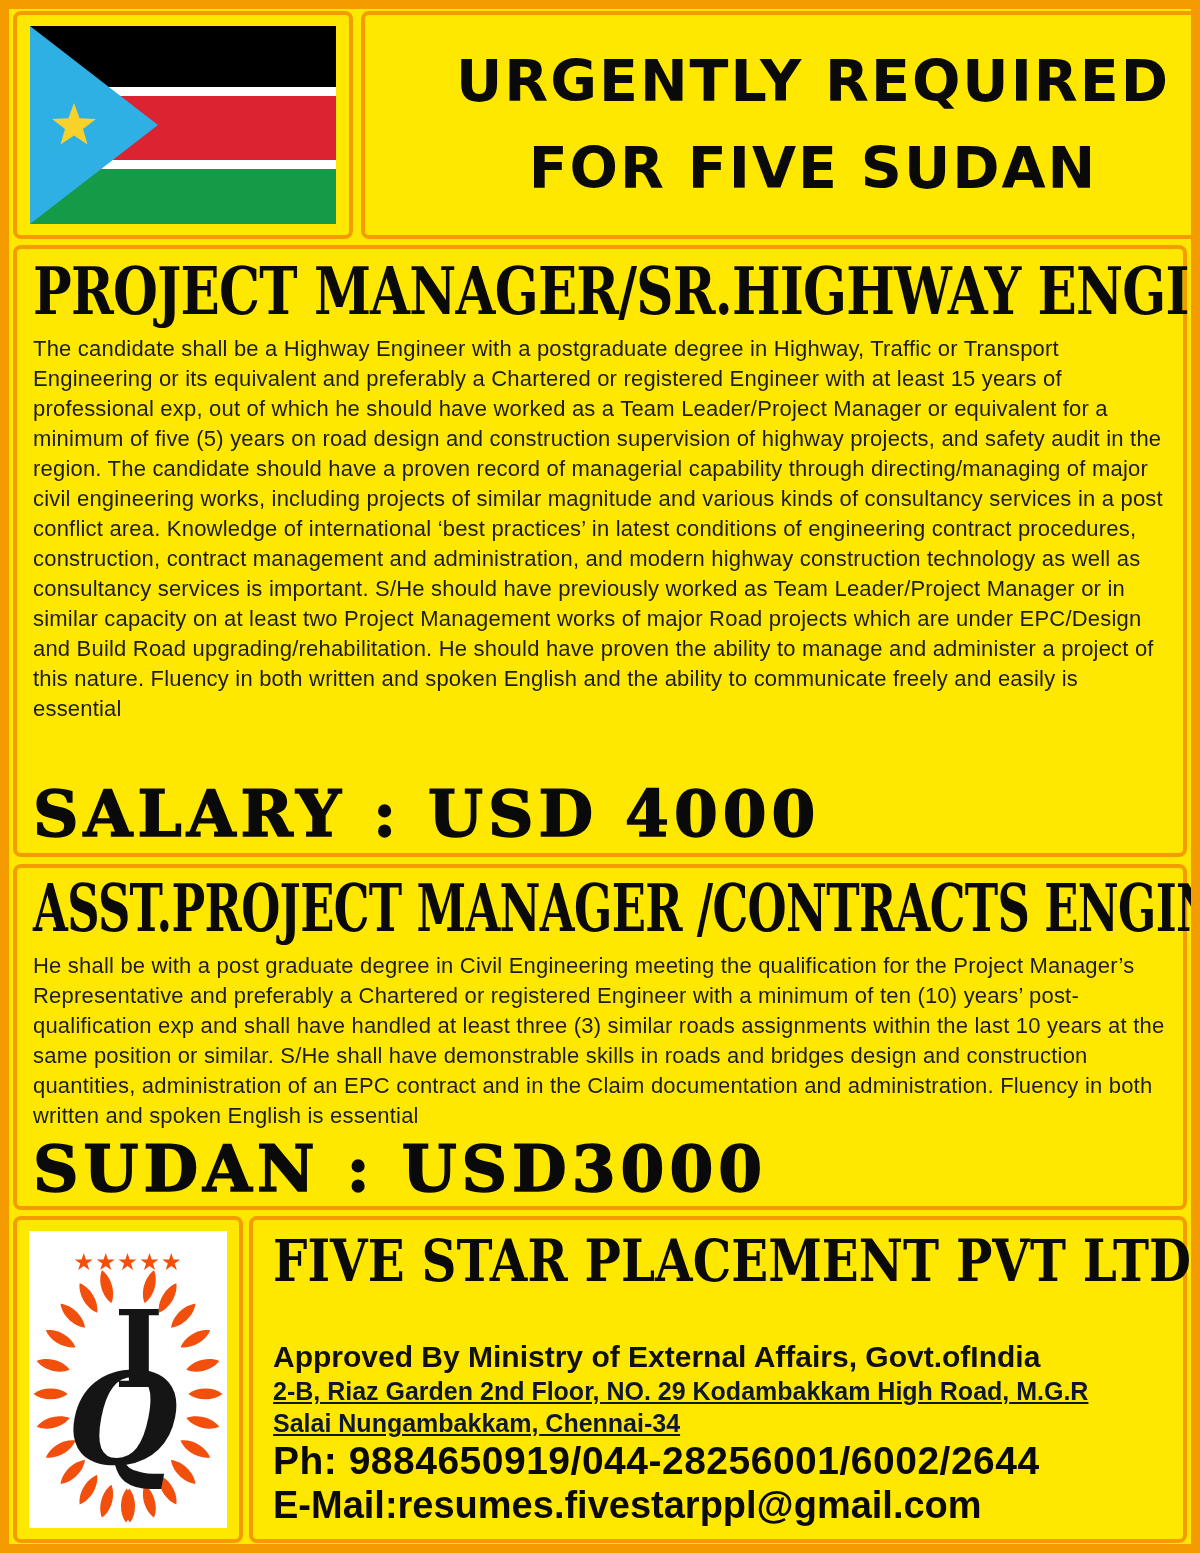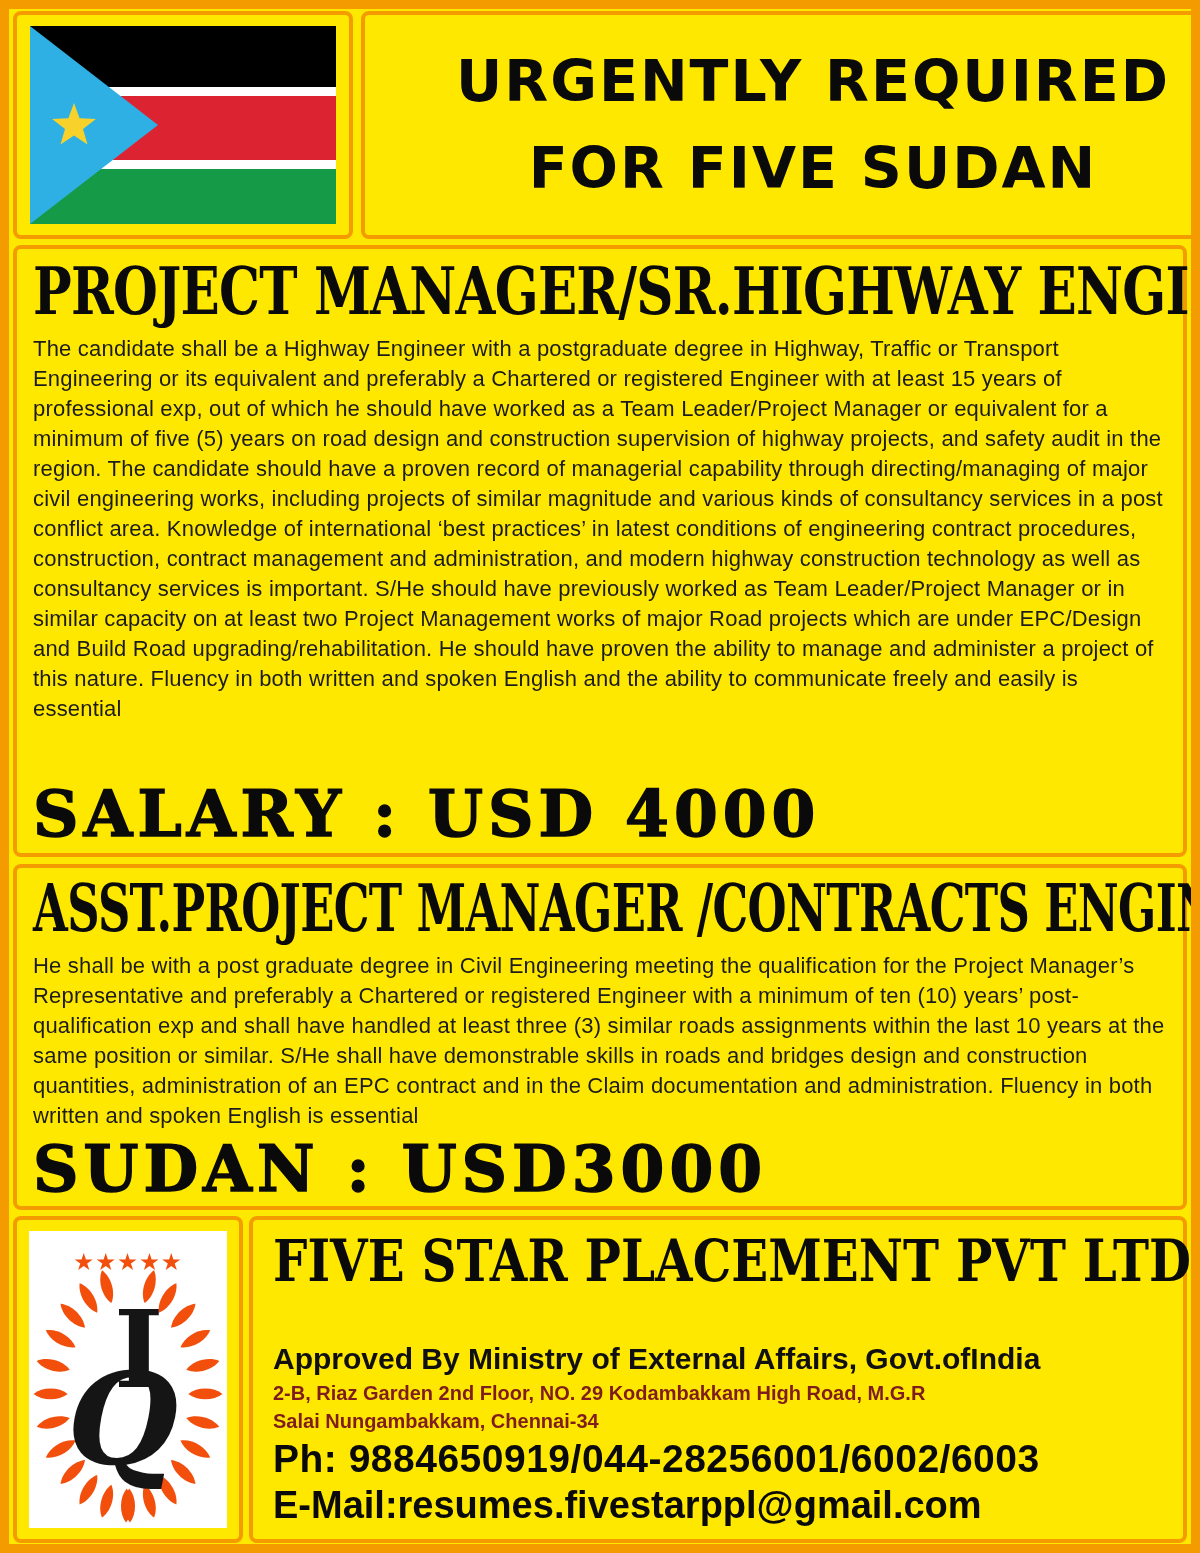--- a/index.html
+++ b/index.html
@@ -51,21 +51,21 @@
   }
   
   #logo-box{left:13px;top:1216px;width:230px;height:327px;display:flex;align-items:center;justify-content:center;}
   .logo-white{background:var(--logo-bg-white);width:198px;height:297px;display:flex;align-items:center;justify-content:center;}
   #info-box{left:249px;top:1216px;width:938px;height:327px;padding:8px 8px 12px 20px;display:flex;flex-direction:column;justify-content:space-between;}
   .company{
     font-family:"DejaVu Serif","Liberation Serif",serif;font-weight:bold;font-size:57px;line-height:1.15;
     color:#0a0a0a;white-space:nowrap;display:inline-block;transform:scaleX(0.85);transform-origin:left center;
   }
   .approval{font-size:30px;font-weight:bold;color:#101010;line-height:1.15;margin-top:44px;}
-  .addr{font-size:20px;font-weight:bold;color:#7f1d1d;line-height:1.2;}
+  .addr{font-size:25px;font-weight:bold;color:#0f172a;line-height:1.2;text-decoration:underline;}
   .phone{font-size:39px;font-weight:bold;color:#0a0a0a;line-height:1.1;letter-spacing:0.5px;}
   .email{font-size:38px;font-weight:bold;color:#0a0a0a;line-height:1.1;}
 </style>
 </head>
 <body>
 
 <div class="frame"></div>
 
 <div class="box" id="flag-box">
   <svg width="306" height="198" viewBox="0 0 306 198" aria-hidden="true">
@@ -133,15 +133,15 @@
       <text x="104" y="254" text-anchor="middle" font-size="142" font-weight="bold" font-style="italic" font-family="DejaVu Serif, Liberation Serif, serif" fill="#151515">Q</text>
     </svg>
   </div>
 </div>
 
 <div class="box" id="info-box">
   <div class="company">FIVE STAR PLACEMENT PVT LTD</div>
   <div class="approval">Approved By Ministry of External Affairs, Govt.ofIndia</div>
   <div class="addr">2-B, Riaz Garden 2nd Floor, NO. 29 Kodambakkam High Road, M.G.R</div>
   <div class="addr">Salai Nungambakkam, Chennai-34</div>
-  <div class="phone">Ph: 9884650919/044-28256001/6002/6003</div>
+  <div class="phone">Ph: 9884650919/044-28256001/6002/2644</div>
   <div class="email">E-Mail:resumes.fivestarppl@gmail.com</div>
 </div>
 
 </body></html>

